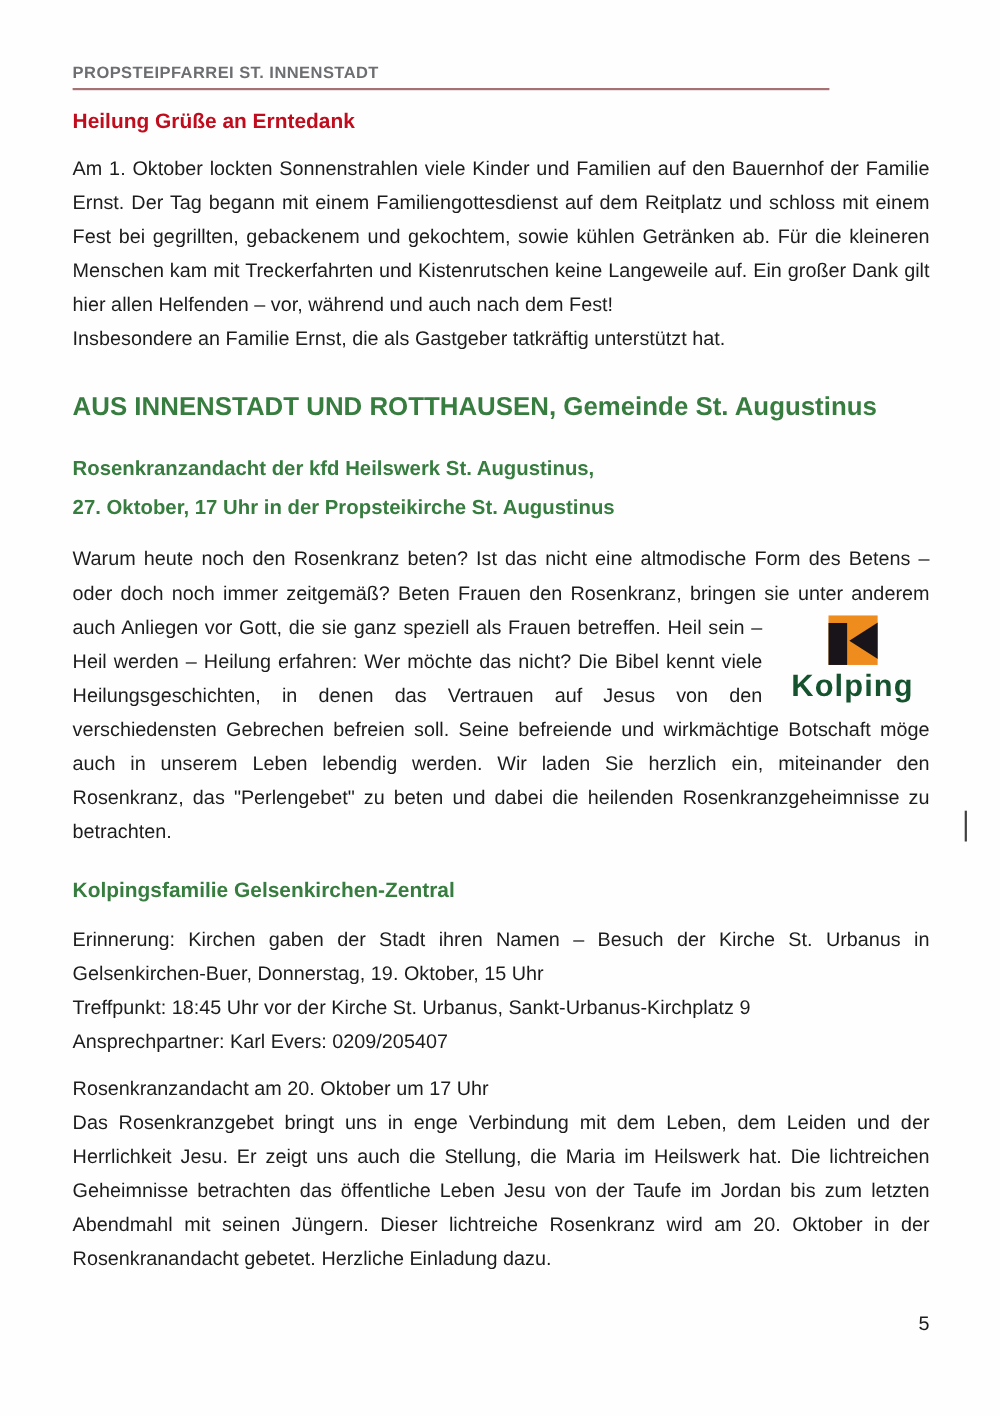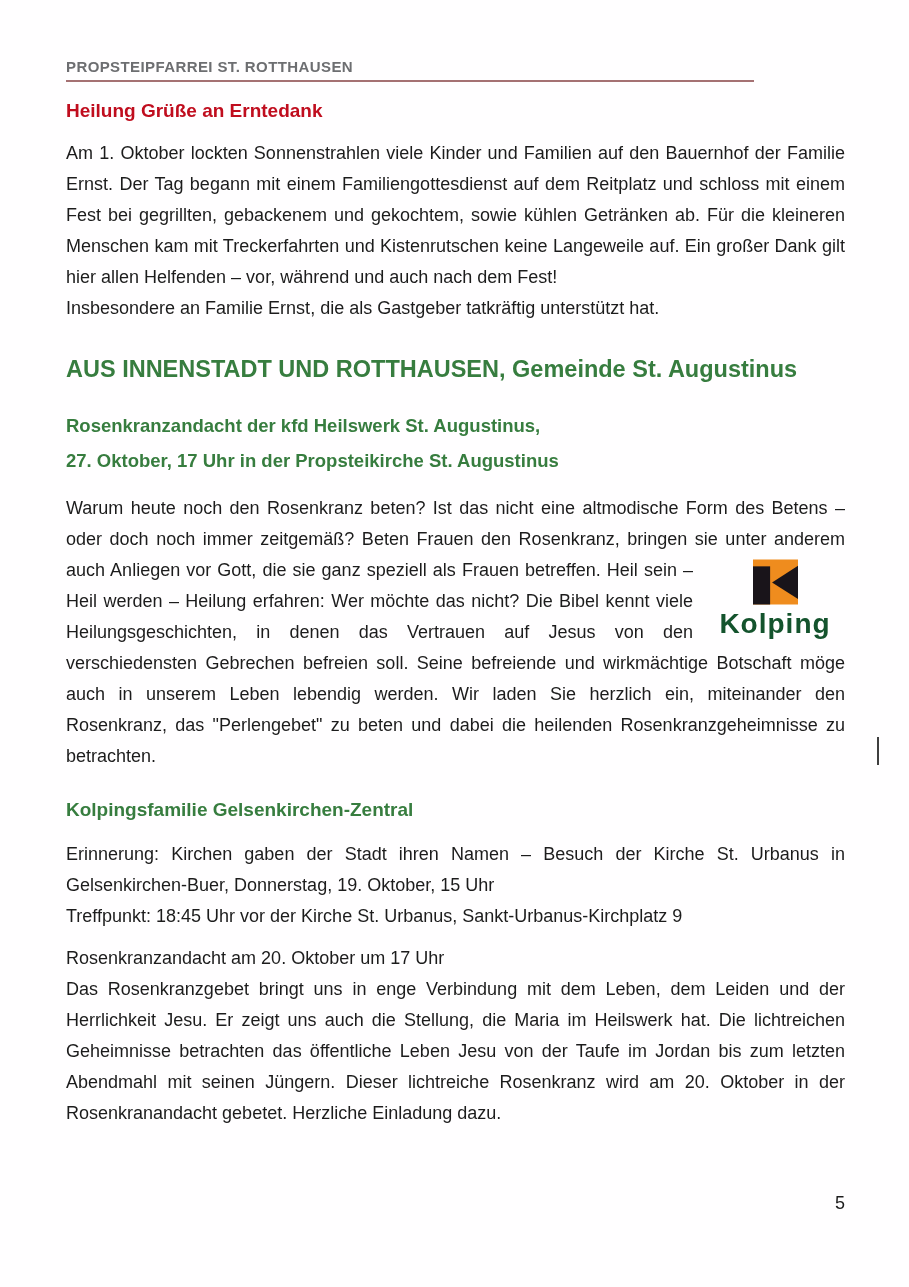--- a/index.html
+++ b/index.html
@@ -119,21 +119,21 @@
     color: #1c1c1c;
   }
 </style>
 </head>
 <body>
 
 <div class="page">
   <div class="content">
 
     <header class="page-header">
-      <div class="header-title">PROPSTEIPFARREI ST. ROTTHAUSEN</div>
+      <div class="header-title">PROPSTEIPFARREI ST. INNENSTADT</div>
     </header>
 
     <h2 class="red-heading">Heilung Grüße an Erntedank</h2>
 
     <div class="para">
       <span class="jblock">Am 1. Oktober lockten Sonnenstrahlen viele Kinder und Familien auf den Bauernhof der Familie Ernst. Der Tag begann mit einem Familiengottesdienst auf dem Reitplatz und schloss mit einem Fest bei gegrillten, gebackenem und gekochtem, sowie kühlen Getränken ab. Für die kleineren Menschen kam mit Treckerfahrten und Kistenrutschen keine Langeweile auf. Ein großer Dank gilt hier allen Helfenden – vor, während und auch nach dem Fest!</span>
       <span class="lblock">Insbesondere an Familie Ernst, die als Gastgeber tatkräftig unterstützt hat.</span>
     </div>
 
     <h1 class="green-heading-lg">AUS INNENSTADT UND ROTTHAUSEN, Gemeinde St. Augustinus</h1>
@@ -154,20 +154,21 @@
         <span class="kolping-word">Kolping</span>
       </span>
       <span class="jblock">Warum heute noch den Rosenkranz beten? Ist das nicht eine altmodische Form des Betens – oder doch noch immer zeitgemäß? Beten Frauen den Rosenkranz, bringen sie unter anderem auch Anliegen vor Gott, die sie ganz speziell als Frauen betreffen. Heil sein – Heil werden – Heilung erfahren: Wer möchte das nicht? Die Bibel kennt viele Heilungsgeschichten, in denen das Vertrauen auf Jesus von den verschiedensten Gebrechen befreien soll. Seine befreiende und wirkmächtige Botschaft möge auch in unserem Leben lebendig werden. Wir laden Sie herzlich ein, miteinander den Rosenkranz, das "Perlengebet" zu beten und dabei die heilenden Rosenkranzgeheimnisse zu betrachten.</span>
     </div>
 
     <h2 class="green-heading">Kolpingsfamilie Gelsenkirchen-Zentral</h2>
 
     <div class="para ev1">
       <span class="jblock bold">Erinnerung: Kirchen gaben der Stadt ihren Namen – Besuch der Kirche St. Urbanus in Gelsenkirchen-Buer, Donnerstag, 19. Oktober, 15 Uhr</span>
       <span class="lblock">Treffpunkt: 18:45 Uhr vor der Kirche St. Urbanus, Sankt-Urbanus-Kirchplatz 9</span>
+      <span class="lblock">Ansprechpartner: Karl Evers: 0209/205407</span>
     </div>
 
     <div class="para tight">
       <span class="lblock bold">Rosenkranzandacht am 20. Oktober um 17 Uhr</span>
       <span class="jblock">Das Rosenkranzgebet bringt uns in enge Verbindung mit dem Leben, dem Leiden und der Herrlichkeit Jesu. Er zeigt uns auch die Stellung, die Maria im Heilswerk hat. Die lichtreichen Geheimnisse betrachten das öffentliche Leben Jesu von der Taufe im Jordan bis zum letzten Abendmahl mit seinen Jüngern. Dieser lichtreiche Rosenkranz wird am 20. Oktober in der Rosenkranandacht gebetet. Herzliche Einladung dazu.</span>
     </div>
 
   </div>
 
   <div class="change-bar"></div>

